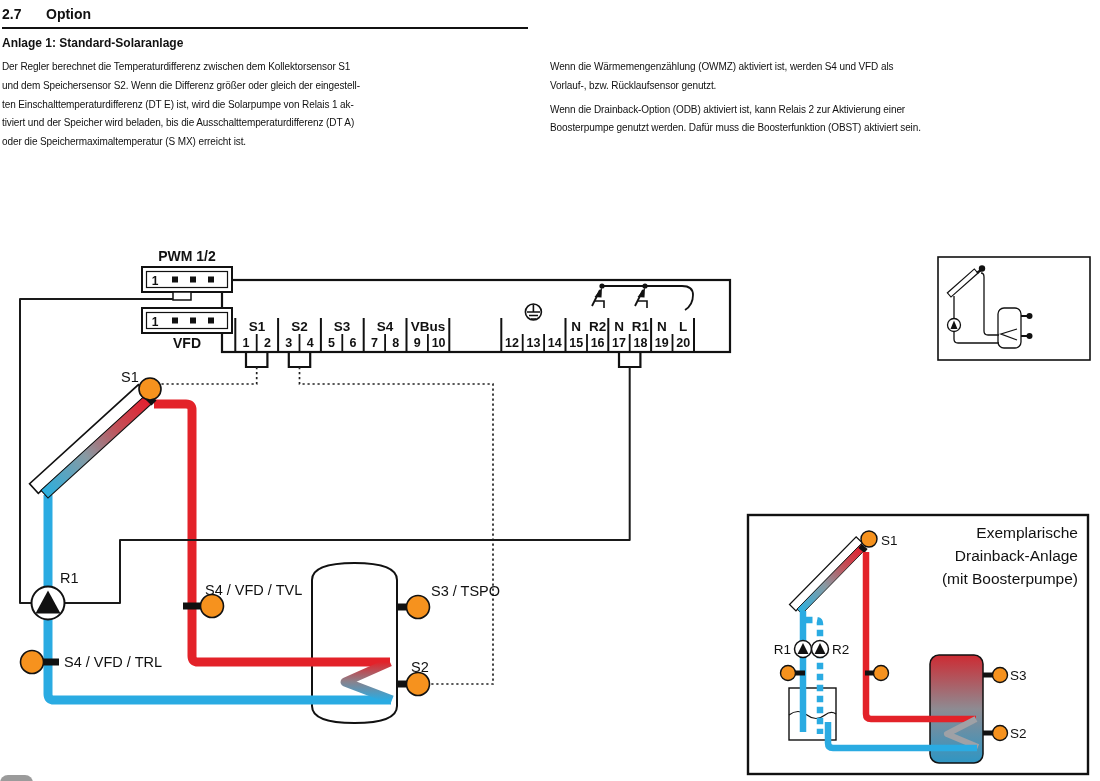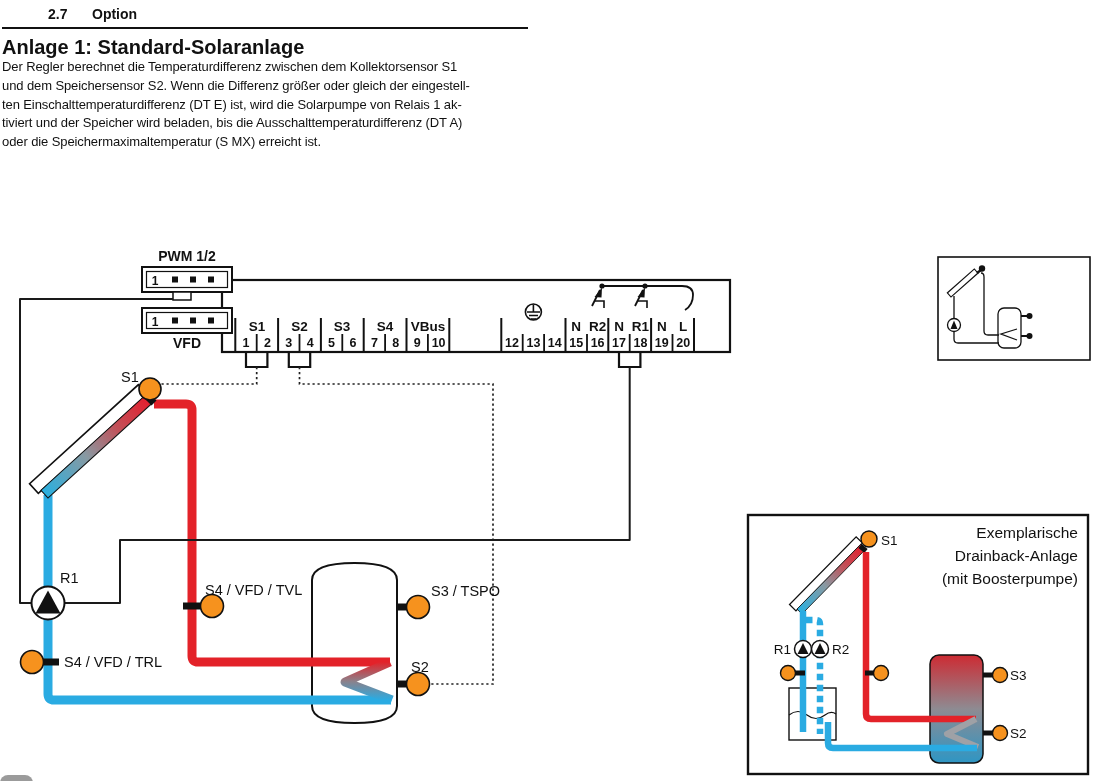--- a/index.html
+++ b/index.html
@@ -1,23 +1,23 @@
 <!DOCTYPE html>
 <html><head>
 <meta charset="utf-8">
 <style>
   html,body{margin:0;padding:0;background:#fff;}
   body{width:1100px;height:781px;position:relative;overflow:hidden;
        font-family:"Liberation Sans",sans-serif;color:#111;}
   .abs{position:absolute;}
   .section-head{left:2px;top:6px;width:526px;border-bottom:2.5px solid #111;
        padding-bottom:5px;font-weight:bold;font-size:14px;}
-  .section-head .num{display:inline-block;width:44px;margin-left:46px;}
-  .h2{left:2px;top:36px;font-weight:bold;font-size:20px;}
-  .col{font-size:13px;line-height:18.8px;letter-spacing:-0.1px;}
+  .section-head .num{display:inline-block;width:44px;}
+  .h2{left:2px;top:36px;font-weight:bold;font-size:12px;}
+  .col{font-size:10px;line-height:18.8px;letter-spacing:-0.1px;}
   .col p{margin:0 0 5px 0;white-space:pre-line;}
   .leftcol{left:2px;top:58px;width:530px;}
   .rightcol{left:550px;top:58px;width:548px;}
   svg text{font-family:"Liberation Sans",sans-serif;fill:#111;}
   .tnum{font-size:12.5px;font-weight:bold;}
   .tlabel{font-size:13.5px;font-weight:bold;}
   .clabel{font-size:14px;font-weight:bold;}
   .dlabel{font-size:14.5px;}
   .ilabel{font-size:13.5px;}
   .ititle{font-size:15.5px;}
@@ -33,20 +33,24 @@
 <div class="abs h2">Anlage 1: Standard-Solaranlage</div>
 
 <div class="abs col leftcol">
   <p>Der Regler berechnet die Temperaturdifferenz zwischen dem Kollektorsensor S1
 und dem Speichersensor S2. Wenn die Differenz größer oder gleich der eingestell-
 ten Einschalttemperaturdifferenz (DT E) ist, wird die Solarpumpe von Relais 1 ak-
 tiviert und der Speicher wird beladen, bis die Ausschalttemperaturdifferenz (DT A)
 oder die Speichermaximaltemperatur (S MX) erreicht ist.</p>
 </div>
 <div class="abs col rightcol">
+  <p>Wenn die Wärmemengenzählung (OWMZ) aktiviert ist, werden S4 und VFD als
+Vorlauf-, bzw. Rücklaufsensor genutzt.</p>
+  <p>Wenn die Drainback-Option (ODB) aktiviert ist, kann Relais 2 zur Aktivierung einer
+Boosterpumpe genutzt werden. Dafür muss die Boosterfunktion (OBST) aktiviert sein.</p>
 </div>
 
 <svg class="abs" style="left:0;top:245px" width="1100" height="536" viewBox="0 0 1100 536">
   <defs>
     <linearGradient id="collGrad" x1="0" y1="0" x2="1" y2="0">
       <stop offset="0" stop-color="#29b0e0"></stop>
         <stop offset="0.4" stop-color="#8899a2"></stop>
       <stop offset="0.7" stop-color="#c25058"></stop>
         <stop offset="1" stop-color="#e41e2d"></stop>
     </linearGradient>

